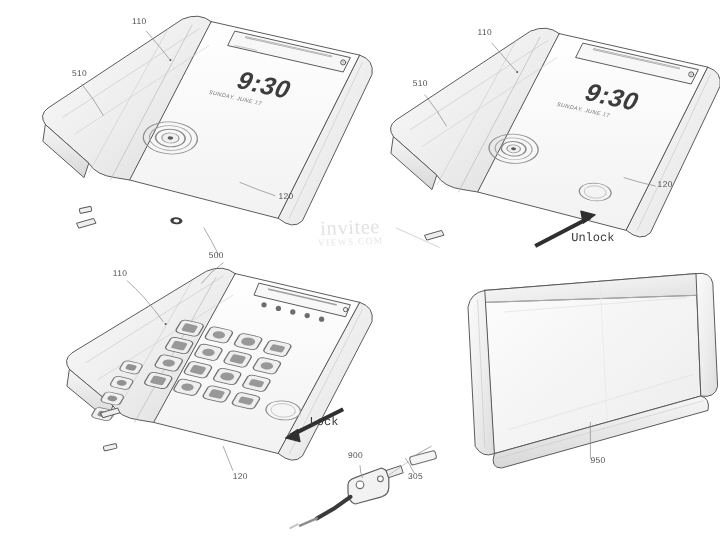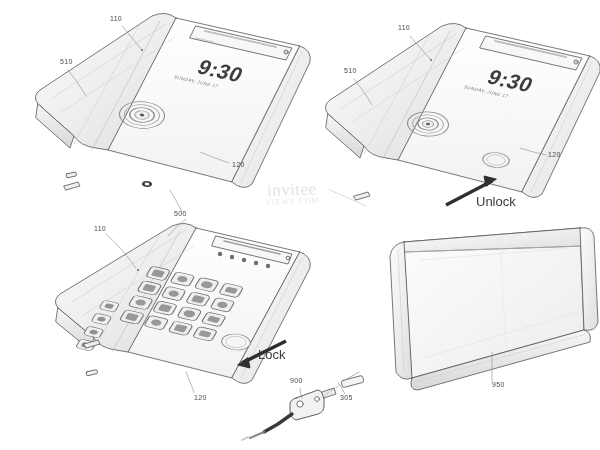--- a/index.html
+++ b/index.html
@@ -14,22 +14,22 @@
   .ref{
     position:absolute;
     font-family:"Liberation Sans", sans-serif;
     font-size:7px;
     color:#4a4a4a;
     letter-spacing:0.3px;
     white-space:nowrap;
   }
   .motion-label{
     position:absolute;
-    font-family:Liberation Sans, sans-serif;
-    font-size:13px;
+    font-family:Liberation Mono, monospace;
+    font-size:10px;
     color:#3a3a3a;
     white-space:nowrap;
   }
   .wm{
     position:absolute;
     left:232px;top:182px;
     width:120px;
     text-align:center;
     font-family:"Liberation Serif", serif;
     font-size:17px;

